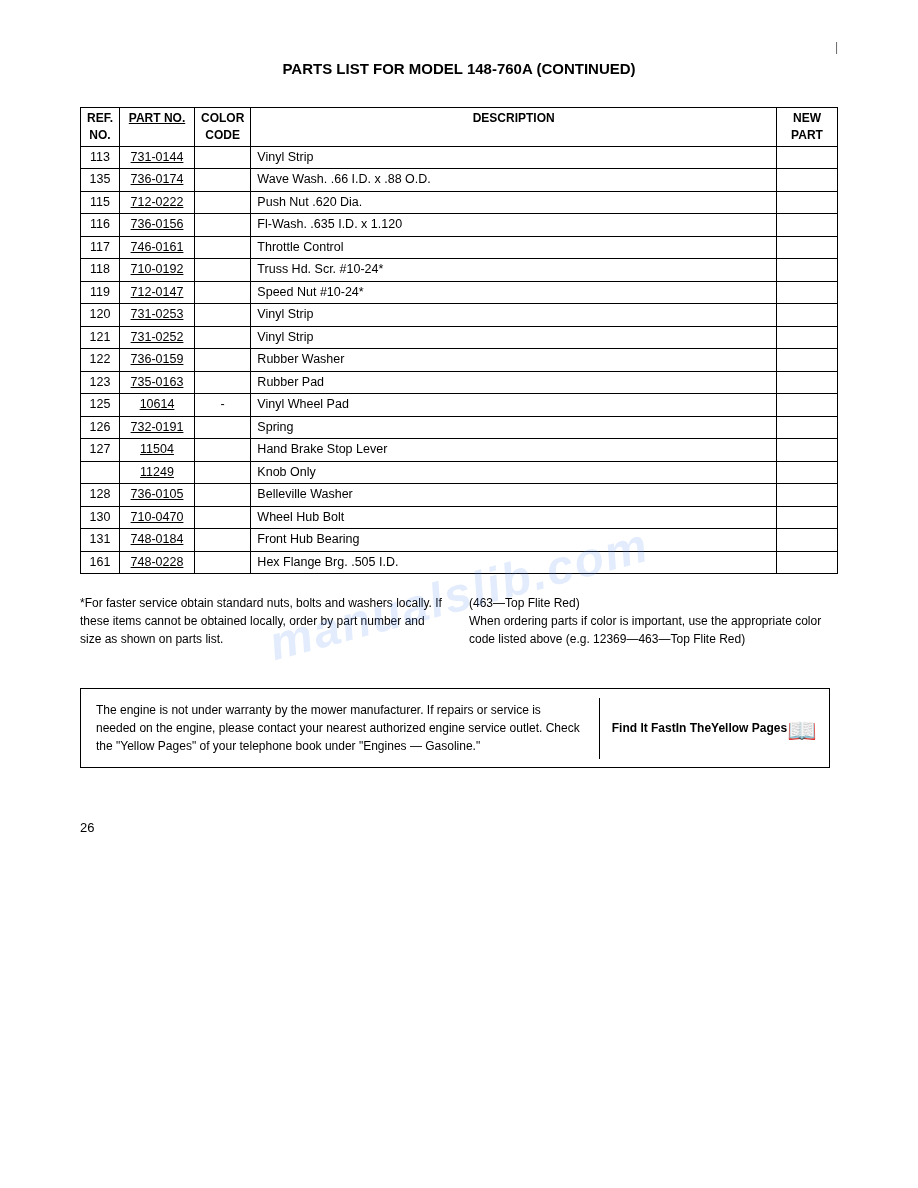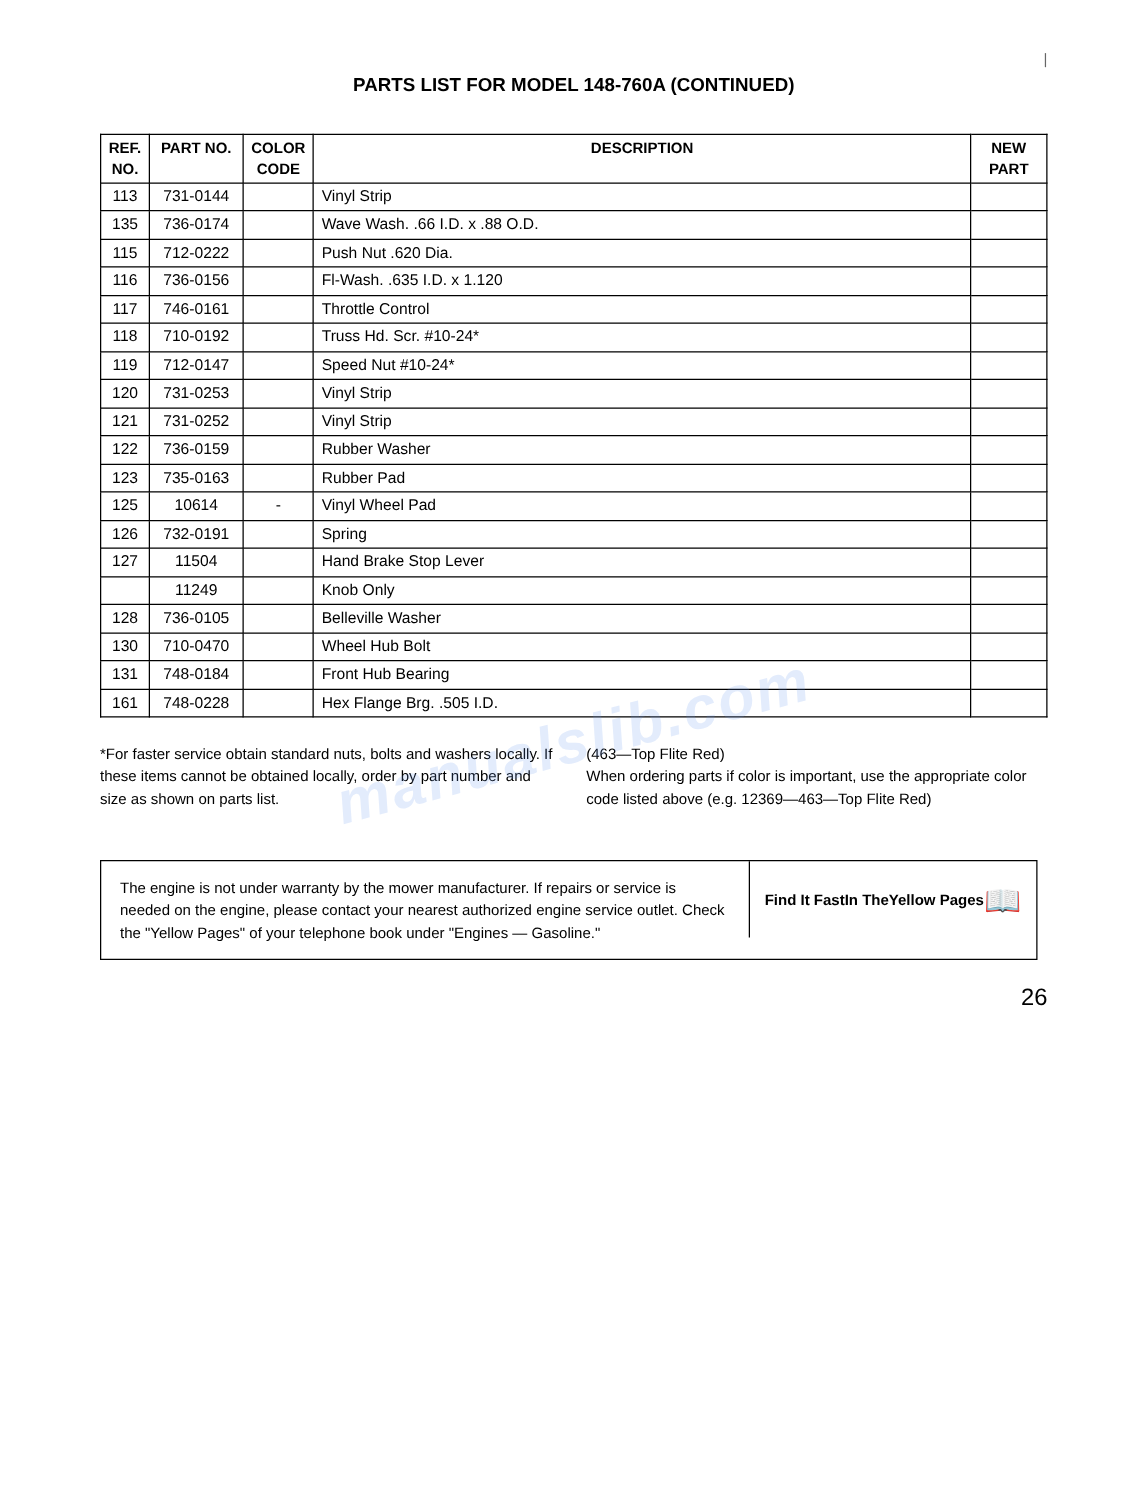--- a/index.html
+++ b/index.html
@@ -59,20 +59,21 @@
     }
 
     .col-ref {
       width: 35px;
       text-align: center;
     }
 
     .col-part {
       width: 75px;
       text-align: center;
+      text-decoration: underline;
     }
 
     .col-color {
       width: 55px;
       text-align: center;
     }
 
     .col-desc {
       text-align: left;
     }
@@ -95,21 +96,21 @@
       flex: 1;
     }
 
     .footnote-right {
       flex: 1;
     }
 
     .warranty-box {
       border: 1px solid #000;
       display: flex;
-      align-items: flex-start;
+      align-items: center;
       margin-top: 20px;
       max-width: 750px;
     }
 
     .warranty-text {
       padding: 12px 15px;
       font-size: 12px;
       line-height: 1.5;
       flex: 1;
     }
@@ -142,23 +143,23 @@
       color: rgba(100, 149, 237, 0.18);
       white-space: nowrap;
       pointer-events: none;
       font-style: italic;
       font-weight: bold;
       letter-spacing: 2px;
       z-index: 10;
     }
 
     .page-number {
-      text-align: right;
-      margin-top: 20px;
-      font-size: 19px;
+      text-align: left;
+      margin-top: 52px;
+      font-size: 13px;
     }
 
     .header-line {
       position: absolute;
       top: 40px;
       right: 80px;
       font-size: 12px;
       color: #666;
     }
   </style>

